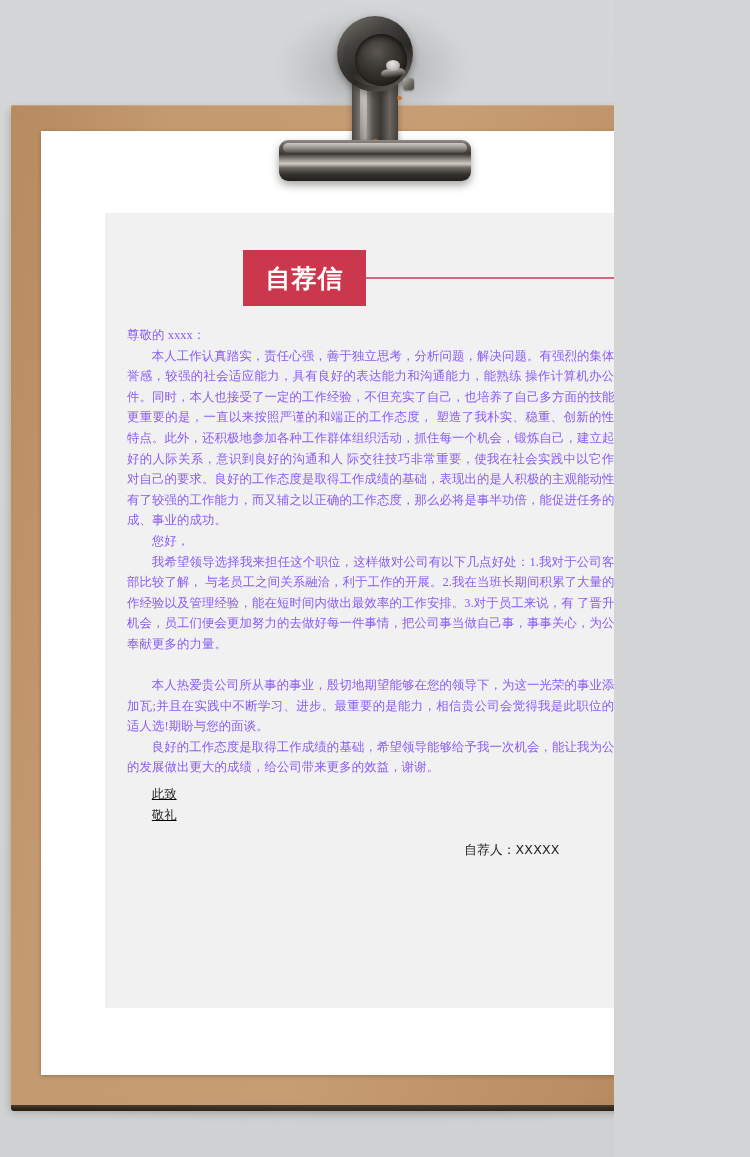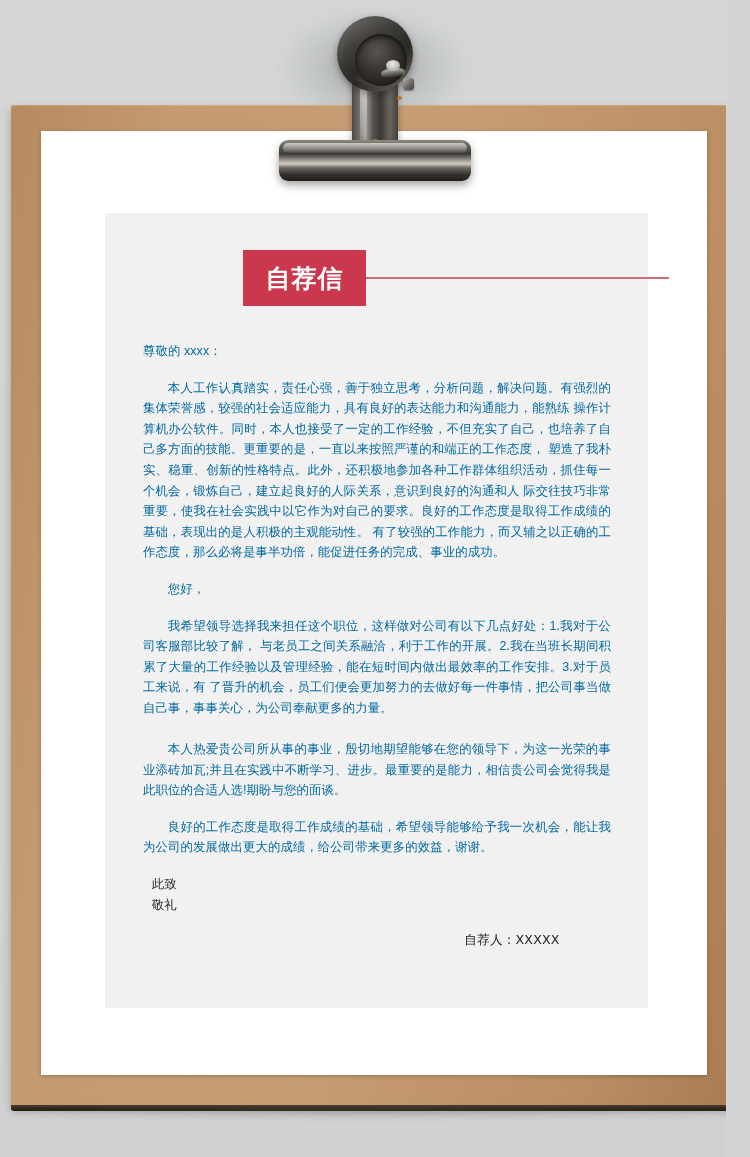--- a/index.html
+++ b/index.html
@@ -10,21 +10,21 @@
     width: 750px;
     height: 1157px;
     overflow: hidden;
     font-family: "Liberation Sans", "DejaVu Sans", sans-serif;
     background: #d2d4d5;
   }
 
   
   .scene {
     position: relative;
-    width: 726px;
+    width: 614px;
     height: 1157px;
     background: linear-gradient(180deg, #d4d6d7 0%, #d1d3d4 55%, #cfd1d2 100%);
     overflow: hidden;
   }
 
   
   .wall-shadow {
     position: absolute;
     left: 278px;
     top: 8px;
@@ -107,38 +107,39 @@
   }
 
   
   .body-area {
     position: absolute;
     left: 22px;
     top: 112px;
     width: 500px;
   }
   .para {
-    color: #0369a1;
+    color: #8b5cf6;
     font-size: 12.4px;
     line-height: 20.6px;
     text-align: justify;
     text-justify: inter-ideograph;
-    margin: 16px;
-    font-family: Liberation Sans, sans-serif;
+    margin: 0;
+    font-family: Liberation Serif, serif;
     letter-spacing: 0.1px;
   }
   .para.indent {
     text-indent: 2em;
   }
   .para.gap-before {
     margin-top: 20.6px;
   }
 
   .closing {
-    margin-top: 12px;
+    margin-top: 6px;
+    text-decoration: underline;
   }
   .closing .line {
     color: #262626;
     font-size: 12.4px;
     line-height: 20.6px;
     text-indent: 2em;
     font-family: "DejaVu Sans", "Liberation Sans", sans-serif;
   }
 
   .signature {

